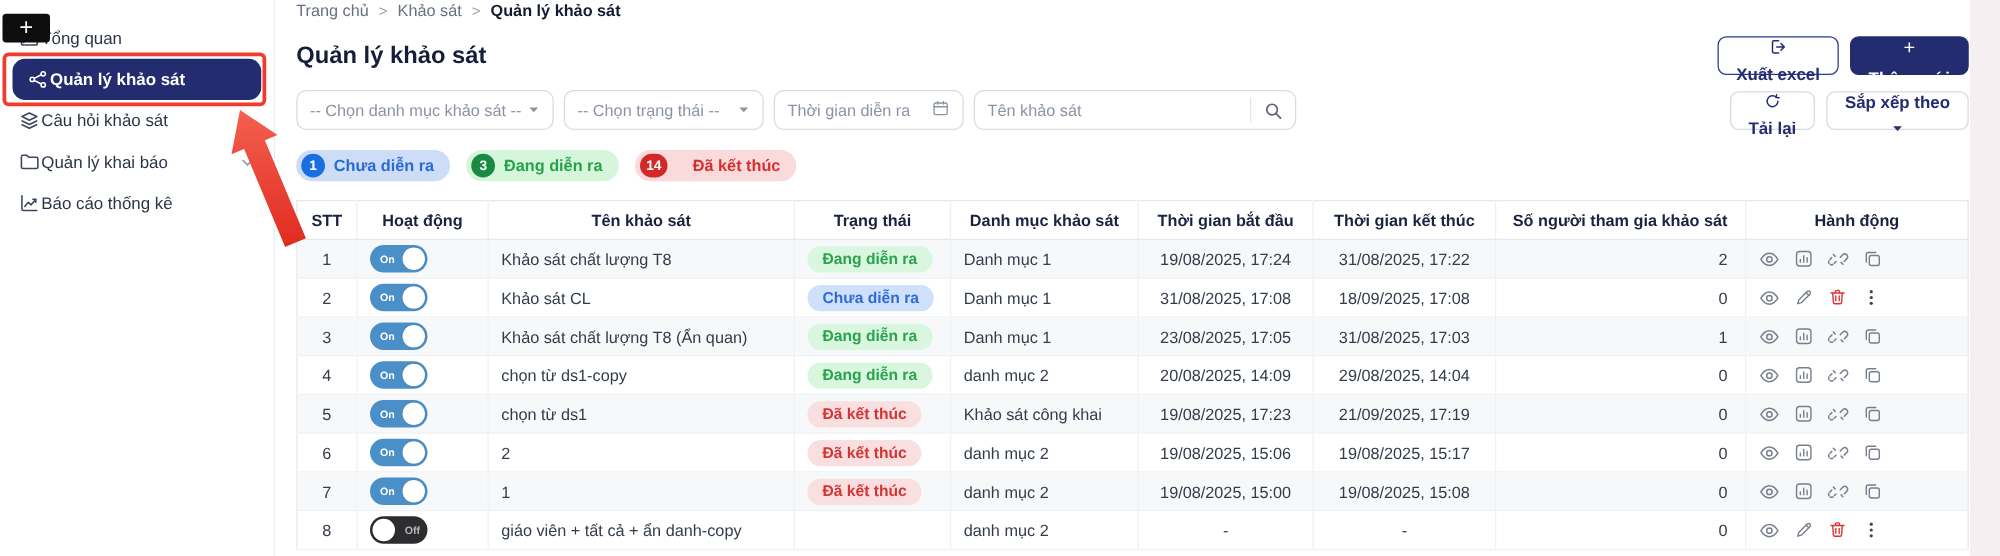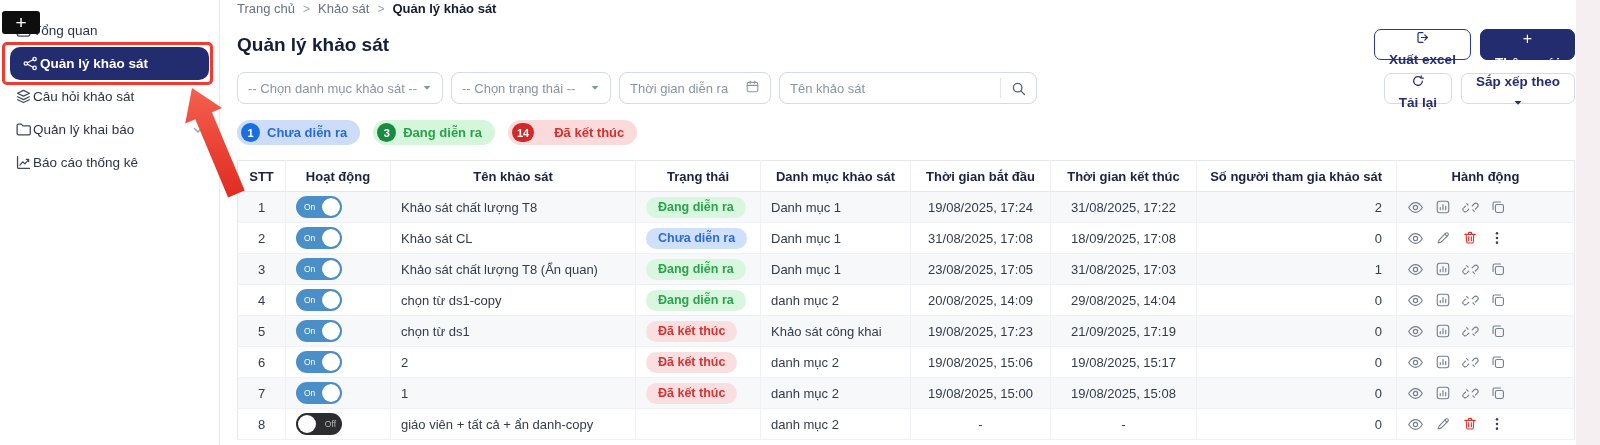--- a/index.html
+++ b/index.html
@@ -63,21 +63,21 @@
   .status-pill.green { background:#d9f7de; color:#2ba24e; }
   .status-pill.blue  { background:#cfe0fb; color:#2e6bd6; }
   .status-pill.red   { background:#fadfe0; color:#d43434; }
 
   .toggle { position:relative; width:46px; height:22px; border-radius:12px; display:inline-block; vertical-align:middle; cursor:pointer; }
   .toggle.on  { background:#4a8fc7; }
   .toggle.off { background:#2d2d2f; }
   .toggle .knob { position:absolute; top:2px; width:18px; height:18px; background:#fff; border-radius:50%; box-shadow:0 0 1px rgba(0,0,0,.3); }
   .toggle.on  .knob { right:2px; }
   .toggle.off .knob { left:2px; }
-  .toggle .t-label { position:absolute; top:6px; font-size:8.5px; font-weight:normal; }
+  .toggle .t-label { position:absolute; top:6px; font-size:8.5px; font-weight:bold; }
   .toggle.on  .t-label { left:8px; color:#fff; }
   .toggle.off .t-label { right:6px; color:#b4b8bd; }
 
   .actions { display:flex; gap:11px; align-items:center; }
   .act { display:flex; align-items:center; color:#767f8b; cursor:pointer; }
   .act.red { color:#e03131; } .act.dark { color:#3c4450; }
 </style>
 </head>
 <body>
 

